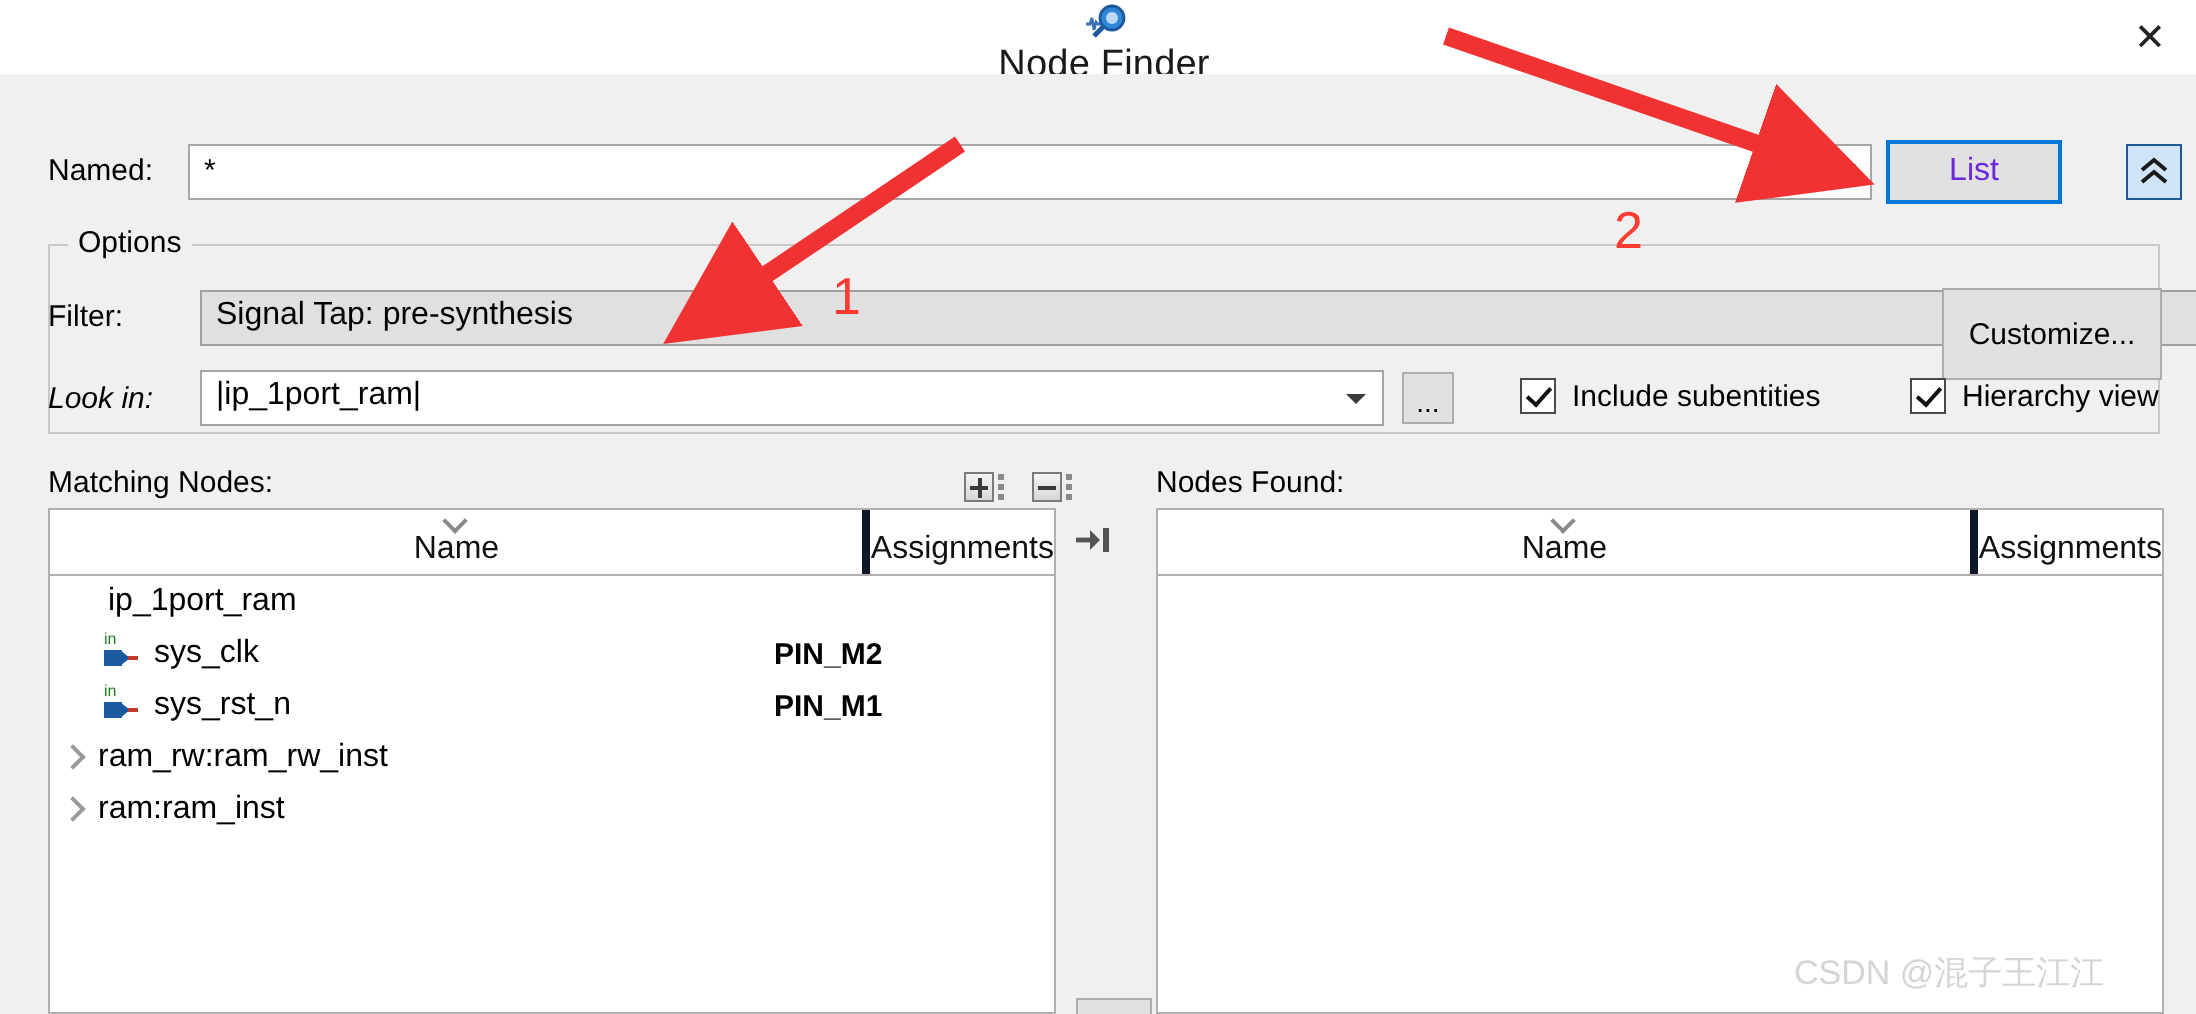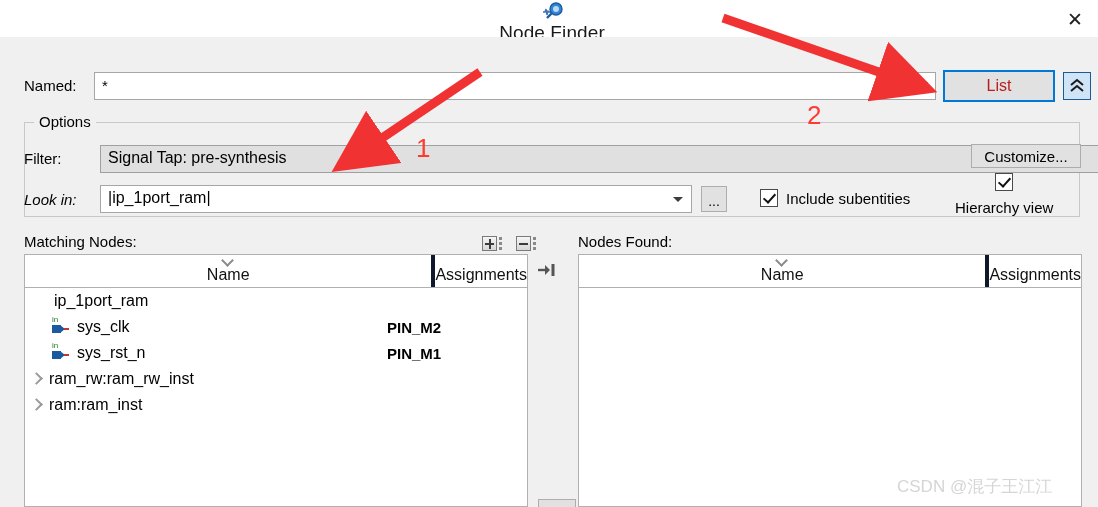--- a/index.html
+++ b/index.html
@@ -97,30 +97,30 @@
     position: absolute;
     right: 7px; top: 9px;
     width: 0; height: 0;
     border-left: 6px solid transparent;
     border-right: 6px solid transparent;
     border-top: 6px solid #3c3c3c;
   }
   .btn-list {
     position: absolute;
     left: 943px; top: -2px;
-    width: 112px;
+    width: 88px;
     height: 32px;
     background: #e1e1e1;
     border: 2px solid #0078d7;
     box-sizing: border-box;
     display: flex;
     align-items: center;
     justify-content: center;
     font-size: 16px;
-    color: #b91c1c;
+    color: #6d28d9;
   }
   .btn-chev {
     position: absolute;
     left: 1063px; top: 0px;
     width: 28px;
     height: 28px;
     background: #cfe4f7;
     border: 1px solid #1c5a94;
     box-sizing: border-box;
     display: flex;
@@ -169,21 +169,21 @@
     right: 9px; top: 11px;
     width: 0; height: 0;
     border-left: 5px solid transparent;
     border-right: 5px solid transparent;
     border-top: 5px solid #1a1a1a;
   }
   .btn-customize {
     position: absolute;
     left: 971px; top: 107px;
     width: 110px;
-    height: 24px;
+    height: 46px;
     background: #e1e1e1;
     border: 1px solid #adadad;
     box-sizing: border-box;
     display: flex;
     align-items: center;
     justify-content: center;
     font-size: 15px;
   }
 
   .lbl-lookin {
@@ -230,21 +230,21 @@
   }
   .cb-wrap {
     position: absolute;
     display: flex;
     align-items: center;
     gap: 8px;
     font-size: 15px;
     padding-left: 24px;
   }
   .cb-sub { left: 736px; top: 152px; }
-  .cb-hier { left: 931px; top: 136px; flex-direction: column; }
+  .cb-hier { left: 931px; top: 152px; }
   .cbox {
     width: 18px;
     height: 18px;
     border: 1px solid #4a4a4a;
     background: #ffffff;
     box-sizing: border-box;
     position: relative;
   }
   .cbox.checked::after {
     content: "";

